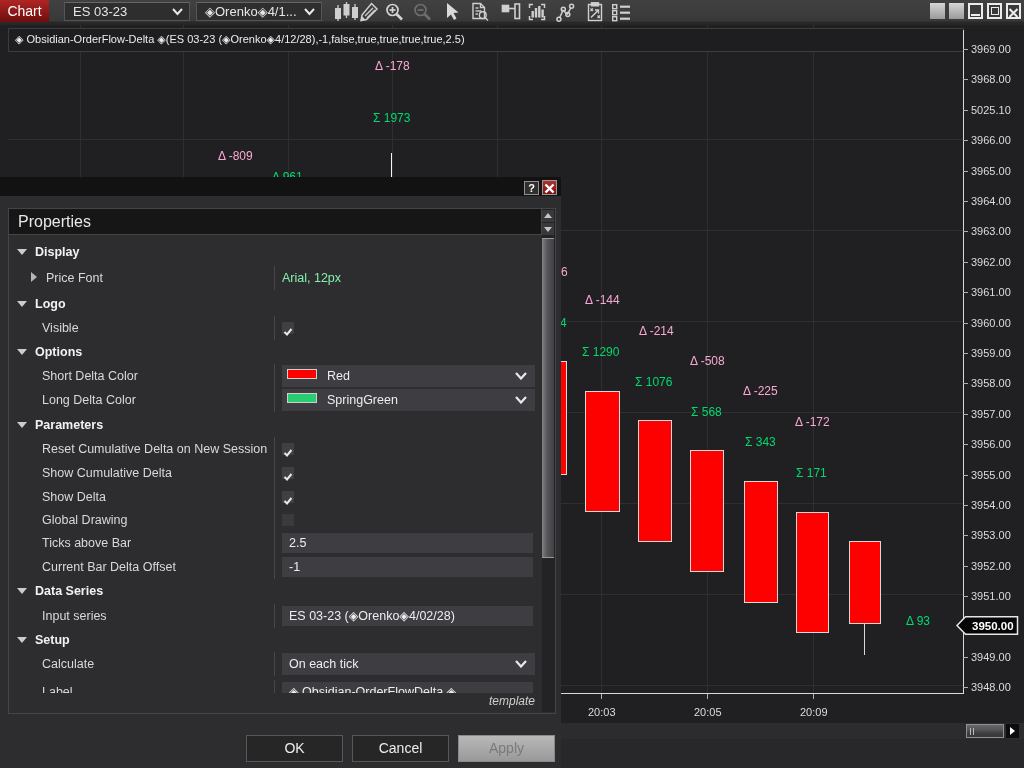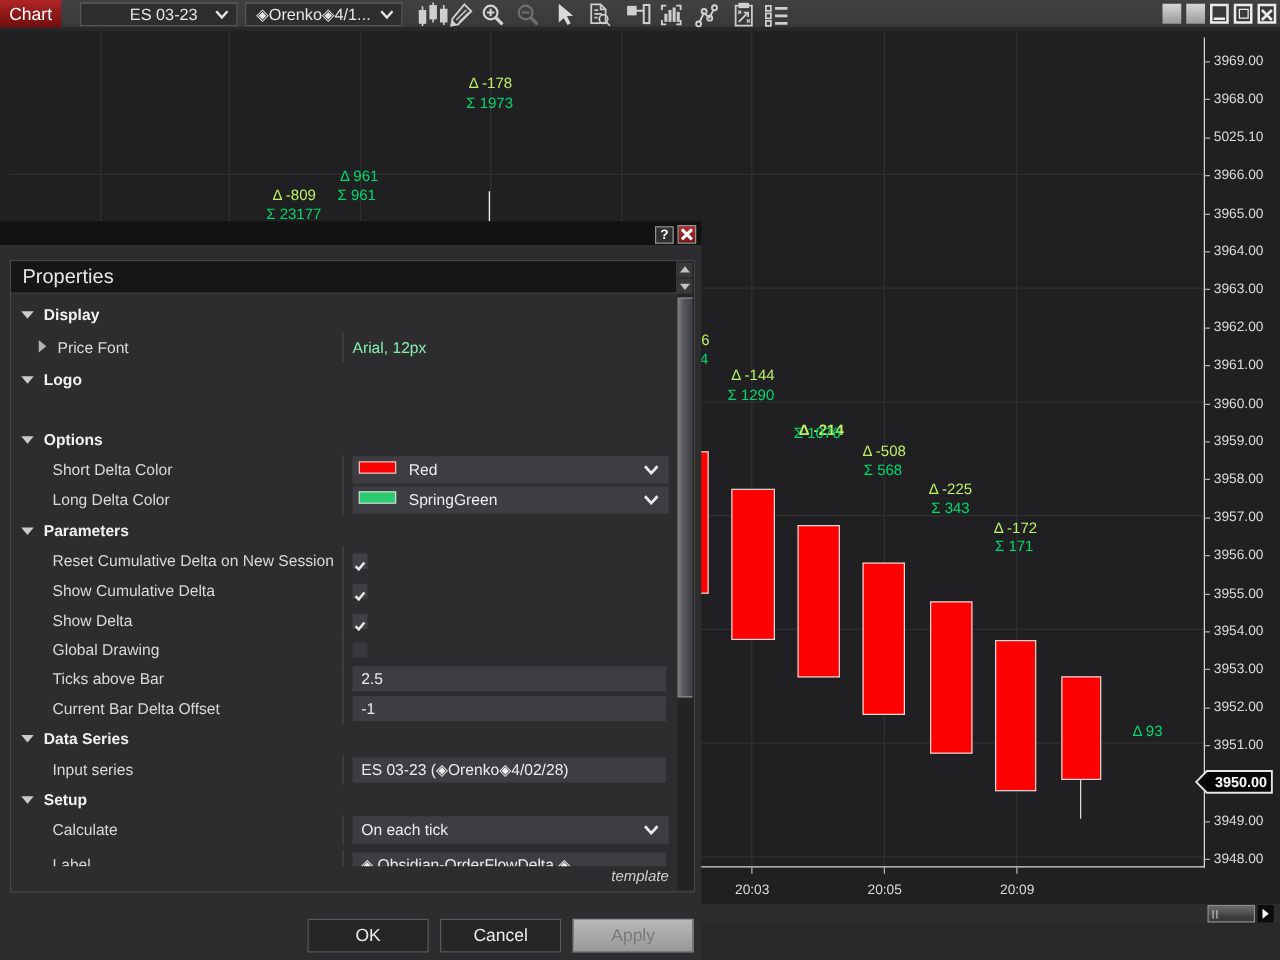--- a/index.html
+++ b/index.html
@@ -19,22 +19,22 @@
   .icon { position:absolute; top:2px; }
   .winbtn { position:absolute; top:3px; width:15px; height:16px; }
   
   .grid-v { position:absolute; top:25px; width:1px; height:669px; background:#2f2f2f; }
   .grid-h { position:absolute; left:8px; width:955px; height:1px; background:#2f2f2f; }
   #labelbar { position:absolute; left:8px; top:28px; width:956px; height:24px;
     background:#1e1e20; border:1px solid #3c3c3c; color:#ececec; font-size:11px;
     line-height:20px; padding-left:6px; white-space:nowrap; overflow:hidden; }
   .bar { position:absolute; background:#fd0100; border:1px solid #d9d9d9; }
   .dl { position:absolute; font-size:12px; line-height:12px; white-space:nowrap; }
-  .dred { color:#bef264; }
-  .dgrn { color:#00d96e; }
+  .dred { color:#f9a8d4; }
+  .dgrn { color:#00d96e;margin-top:36px; }
   #axisline { position:absolute; left:963px; top:30px; width:1px; height:664px; background:#d8d8d8; }
   #chartbottom { position:absolute; left:8px; top:693px; width:956px; height:1px; background:#d8d8d8; }
   .ptick { position:absolute; left:963px; width:5px; height:1px; background:#b0b0b0; }
   .plabel { position:absolute; left:971px; font-size:11px; line-height:12px; color:#dcdcdc; }
   .ttick { position:absolute; top:694px; width:1px; height:5px; background:#b0b0b0; }
   .tlabel { position:absolute; top:706px; font-size:11px; line-height:13px; color:#dcdcdc; }
   
   #dialog { position:absolute; left:-4px; top:177px; width:565px; height:591px;
     background:#2d2d2f; }
   #dlgtitle { position:absolute; left:0; top:0; width:565px; height:19px; background:#121212; }
@@ -76,21 +76,21 @@
   <div class="grid-h" style="top:139px"></div>
   <div class="grid-h" style="top:230px"></div>
   <div class="grid-h" style="top:321px"></div>
   <div class="grid-h" style="top:412px"></div>
   <div class="grid-h" style="top:503px"></div>
   <div class="grid-h" style="top:594px"></div>
   <div class="grid-h" style="top:685px"></div>
 
   <div id="toolbar"></div>
   <div id="charttab">Chart</div>
-  <div class="tbdrop" style="left:64px; width:126px;text-align:center;">ES 03-23
+  <div class="tbdrop" style="left:64px; width:126px;">ES 03-23
     <svg width="11" height="8" viewBox="0 0 11 8">
         <path d="M1 1 L5.5 6 L10 1" fill="none" stroke="#e8e8e8" stroke-width="2"></path>
       </svg>
   </div>
   <div class="tbdrop" style="left:196px; width:126px;">◈Orenko◈4/1...
     <svg width="11" height="8" viewBox="0 0 11 8">
         <path d="M1 1 L5.5 6 L10 1" fill="none" stroke="#e8e8e8" stroke-width="2"></path>
       </svg>
   </div>
 
@@ -199,20 +199,21 @@
   </div>
   <div class="winbtn" style="left:987px; border:2px solid #ececec; background:#3a3a3a;">
     <div style="position:absolute; left:1.5px; top:1.5px; width:8px; height:8px; border:1.8px solid #ececec;"></div>
   </div>
   <div class="winbtn" style="left:1006px; border:2px solid #ececec; background:#3a3a3a;">
     <svg width="11" height="12" viewBox="0 0 11 12">
         <path d="M1.5 2 L9.5 10 M9.5 2 L1.5 10" stroke="#ececec" stroke-width="2.1"></path>
       </svg>
   </div>
 
+  <div id="labelbar">◈ Obsidian-OrderFlow-Delta ◈(ES 03-23 (◈Orenko◈4/12/28),-1,false,true,true,true,true,2.5)</div>
 
   <div class="bar" style="left:533px; top:361px; width:34px; height:114px;"></div>
   <div class="bar" style="left:585px; top:391px; width:35px; height:121px;"></div>
   <div class="bar" style="left:638px; top:420px; width:34px; height:122px;"></div>
   <div class="bar" style="left:690px; top:450px; width:34px; height:122px;"></div>
   <div class="bar" style="left:744px; top:481px; width:34px; height:122px;"></div>
   <div class="bar" style="left:796px; top:512px; width:33px; height:121px;"></div>
   <div class="bar" style="left:849px; top:541px; width:32px; height:83px;"></div>
   <div style="position:absolute; left:864px; top:624px; width:1px; height:31px; background:#d9d9d9;"></div>
 
@@ -221,21 +222,21 @@
   <div class="dl dred" style="left:375px; top:60px;">Δ -178</div>
   <div class="dl dgrn" style="left:373px; top:76px;">Σ 1973</div>
   <div class="dl dgrn" style="left:272px; top:135px;">Δ 961</div>
   <div class="dl dgrn" style="left:270px; top:150px;">Σ 961</div>
   <div class="dl dred" style="left:218px; top:150px;">Δ -809</div>
   <div class="dl dgrn" style="left:213px; top:165px;">Σ 23177</div>
   <div class="dl dred" style="left:561px; top:266px;">6</div>
   <div class="dl dgrn" style="left:560px; top:281px;">4</div>
   <div class="dl dred" style="left:585px; top:294px;">Δ -144</div>
   <div class="dl dgrn" style="left:582px; top:310px;">Σ 1290</div>
-  <div class="dl dred" style="left:639px; top:338px;font-weight:bold;">Δ -214</div>
+  <div class="dl dred" style="left:639px; top:325px;">Δ -214</div>
   <div class="dl dgrn" style="left:635px; top:340px;">Σ 1076</div>
   <div class="dl dred" style="left:690px; top:355px;">Δ -508</div>
   <div class="dl dgrn" style="left:691px; top:370px;">Σ 568</div>
   <div class="dl dred" style="left:743px; top:385px;">Δ -225</div>
   <div class="dl dgrn" style="left:745px; top:400px;">Σ 343</div>
   <div class="dl dred" style="left:795px; top:416px;">Δ -172</div>
   <div class="dl dgrn" style="left:796px; top:431px;">Σ 171</div>
   <div class="dl dgrn" style="left:906px; top:579px;">Δ 93</div>
 
   <div id="axisline"></div>
@@ -336,20 +337,27 @@
         <div class="prow" style="top:31px">
             <span class="vsep"></span>
             <span class="rarrow"></span>
             <span class="plab" style="left:37px">Price Font</span>
             <span class="pval">Arial, 12px</span>
           </div>
         <div class="sect" style="top:57px">
             <span class="sarrow"></span>
             <span class="slabel">Logo</span>
           </div>
+        <div class="prow" style="top:81px">
+            <span class="vsep"></span>
+            <span class="plab">Visible</span>
+          <span class="cb"><svg width="12" height="12" viewBox="0 0 12 12">
+                <path d="M2.5 6 L5 8.5 L9.5 3" stroke="#e8e8e8" stroke-width="2" fill="none"></path>
+              </svg></span>
+          </div>
         <div class="sect" style="top:105px">
             <span class="sarrow"></span>
             <span class="slabel">Options</span>
           </div>
         <div class="prow" style="top:129px">
             <span class="vsep"></span>
             <span class="plab">Short Delta Color</span>
           <span class="ddown">
               <span class="swatch" style="background:#fd0100"></span>
               <span style="position:absolute; left:45px;">Red</span>

